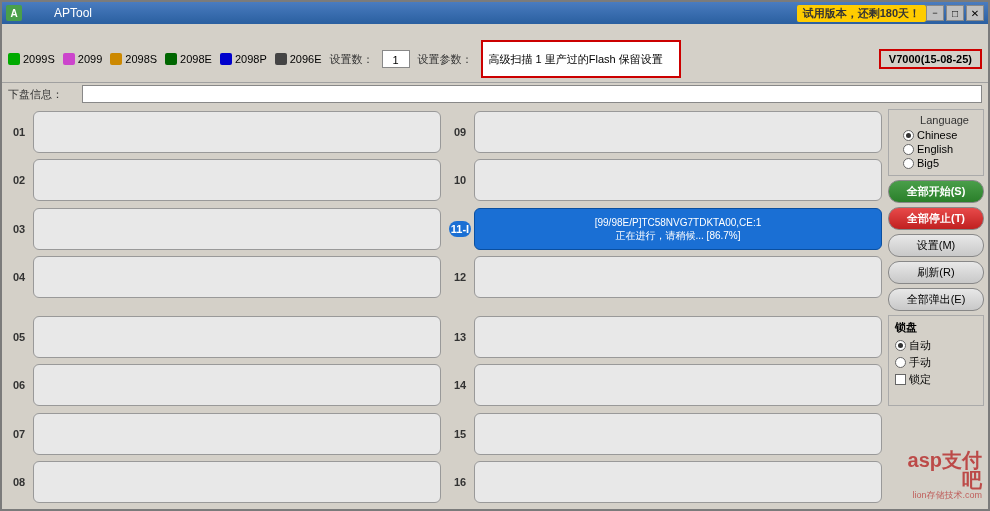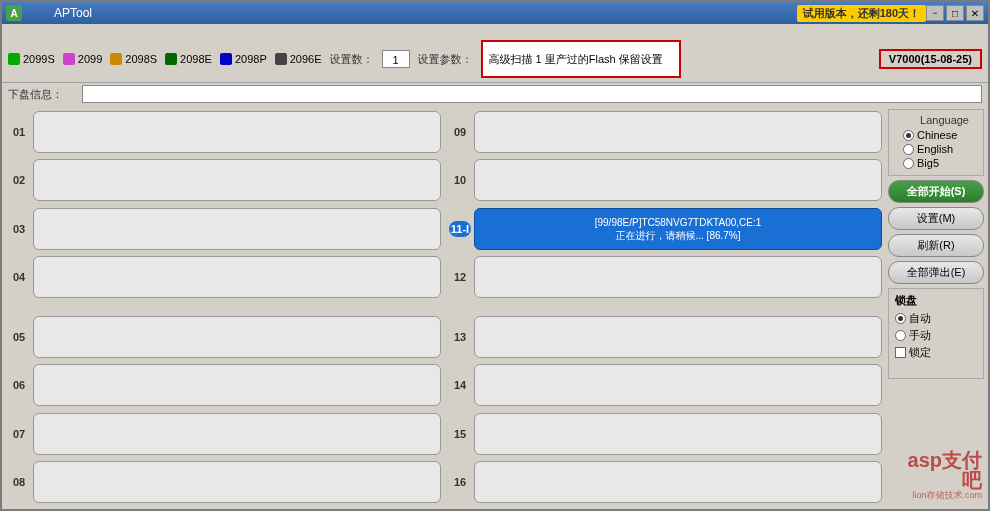--- a/index.html
+++ b/index.html
@@ -485,20 +485,21 @@
           <span>English</span>
         </div>
         <div class="radio-item">
           <div class="radio-circle"></div>
           <span>Big5</span>
         </div>
       </div>
 
       <button class="action-btn primary">全部开始(S)</button>
 
+      <button class="action-btn danger">全部停止(T)</button>
 
       <button class="action-btn">设置(M)</button>
 
       <button class="action-btn">刷新(R)</button>
 
       <button class="action-btn">全部弹出(E)</button>
 
       <div class="lock-box">
         <div class="lock-title">锁盘</div>
         <div class="radio-item">

